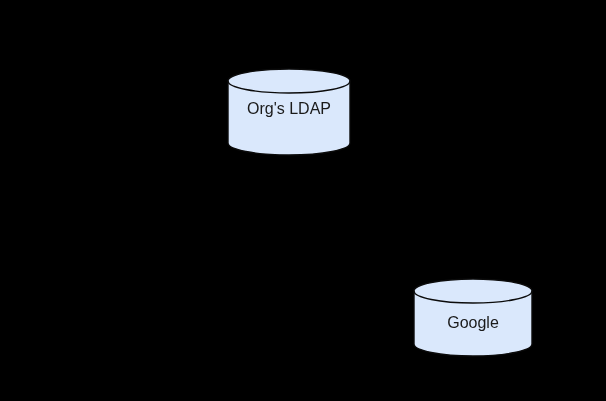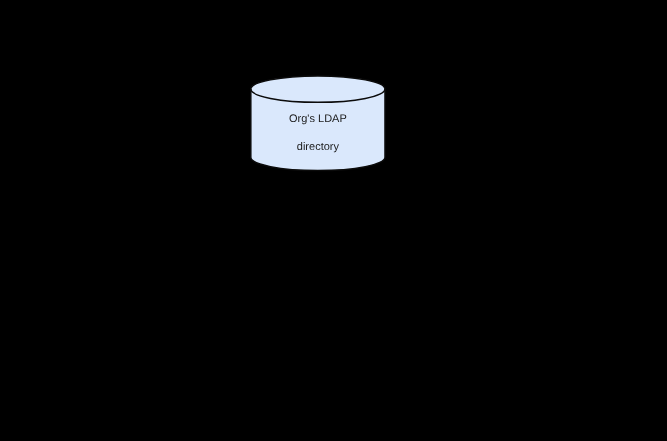--- a/index.html
+++ b/index.html
@@ -22,21 +22,21 @@
     display: block;
     overflow: visible;
   }
   .node-label {
     position: absolute;
     left: 0;
     right: 0;
     text-align: center;
     color: #1a1a1a;
     font-family: "Liberation Sans", sans-serif;
-    font-size: 10px;
+    font-size: 16px;
     line-height: 25px;
     letter-spacing: 0px;
     white-space: pre;
     pointer-events: none;
   }
   
   #node-ldap { left: 227px; top: 68px; width: 124px; height: 88px; }
   #node-ldap .node-label { top: 28px; }
   
   #node-emm { left: 46px; top: 273px; width: 124px; height: 80px; }
@@ -49,18 +49,24 @@
 <body>
 
 <div id="canvas">
 
   <div class="node" id="node-ldap">
     <svg width="124" height="88" viewBox="0 0 124 88">
       <path d="M1,13 A61,12 0 0 1 123,13 L123,75 A61,12 0 0 1 1,75 Z" fill="#dae8fc" stroke="#0b0b0b" stroke-width="1.4" stroke-linejoin="round"></path>
       <path d="M1,13 A61,12 0 0 0 123,13" fill="none" stroke="#0b0b0b" stroke-width="1.4"></path>
     </svg>
     <div class="node-label">Org's LDAP</div>
-    <div class="node-label" style="top:53px">directory</div>
   </div>
 
 
+  <div class="node" id="node-google">
+    <svg width="120" height="79" viewBox="0 0 120 79">
+      <path d="M1,13 A59,12 0 0 1 119,13 L119,66 A59,12 0 0 1 1,66 Z" fill="#dae8fc" stroke="#0b0b0b" stroke-width="1.4" stroke-linejoin="round"></path>
+      <path d="M1,13 A59,12 0 0 0 119,13" fill="none" stroke="#0b0b0b" stroke-width="1.4"></path>
+    </svg>
+    <div class="node-label">Google</div>
+  </div>
 
 </div>
 
 </body></html>

